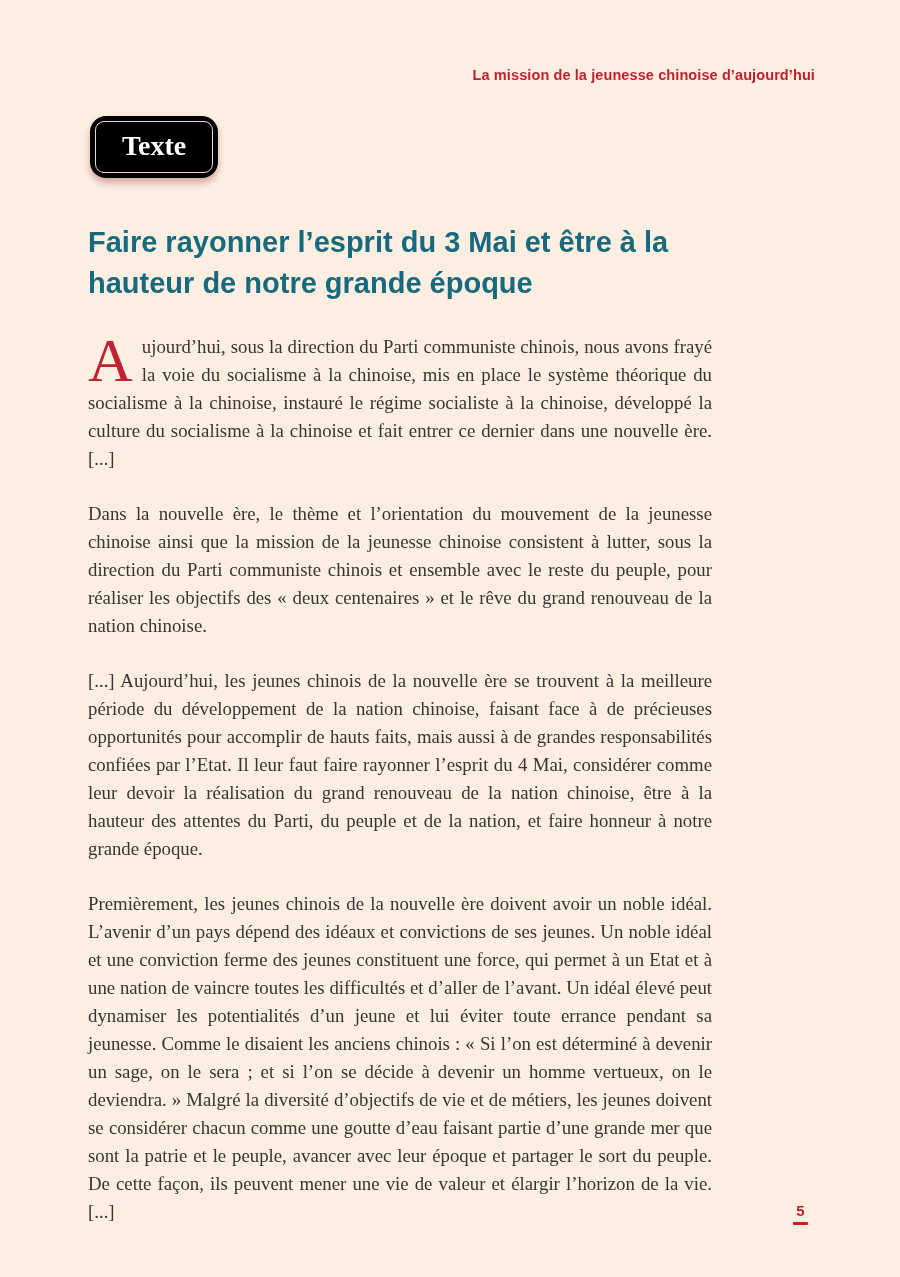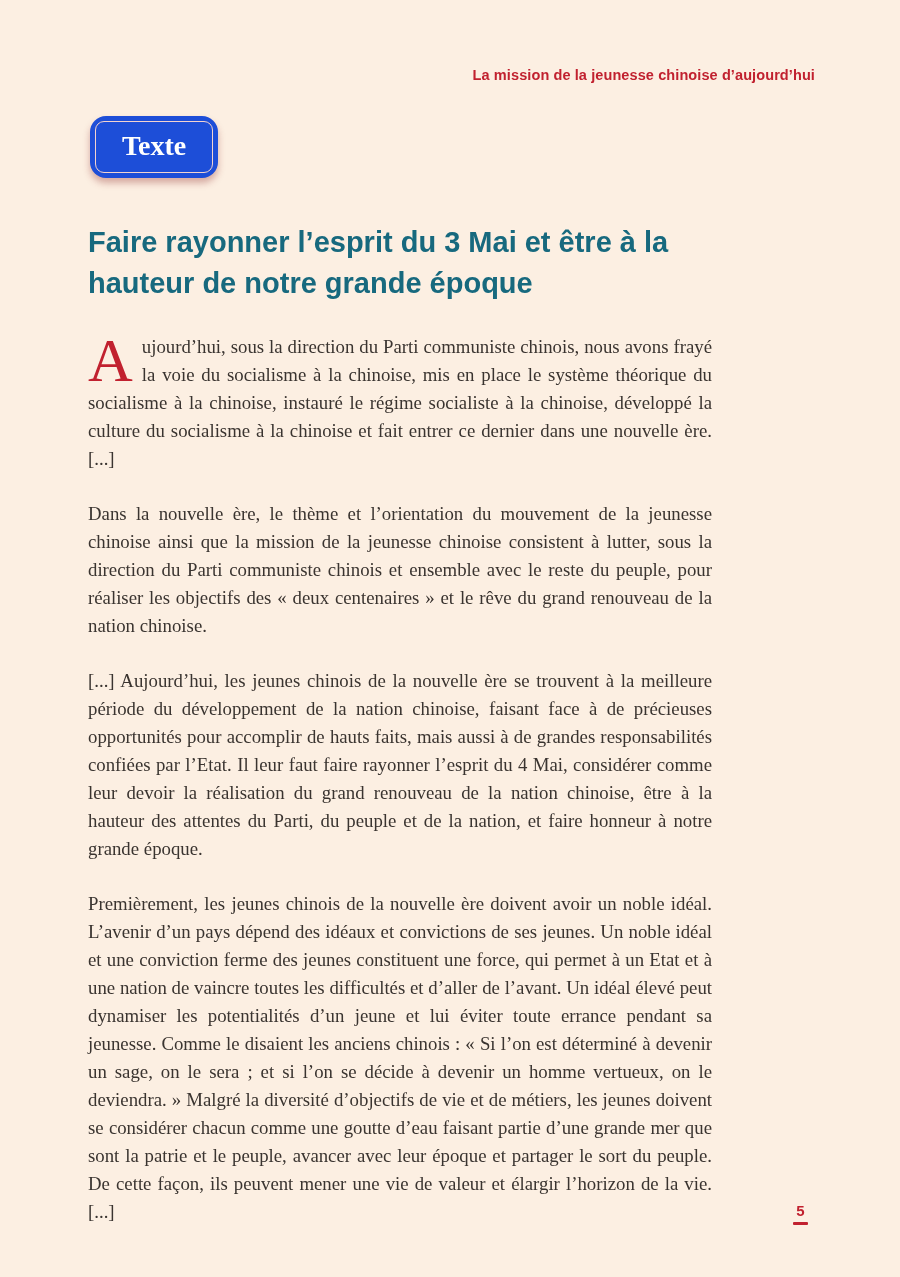--- a/index.html
+++ b/index.html
@@ -23,21 +23,21 @@
     font-family: "Liberation Sans", sans-serif;
     font-weight: bold;
     font-size: 14.5px;
     letter-spacing: 0.1px;
     color: #c1212f;
   }
   .badge {
     position: absolute;
     top: 116px;
     left: 90px;
-    background: #1d4ed8;
+    background: #000000;
     border-radius: 16px;
     box-shadow: 0 5px 7px rgba(140, 40, 40, 0.35);
   }
   .badge-inner {
     margin: 5px;
     border: 1.5px solid #f3d3cf;
     border-radius: 9px;
     padding: 8px 26px 10px 26px;
   }
   .badge-text {

